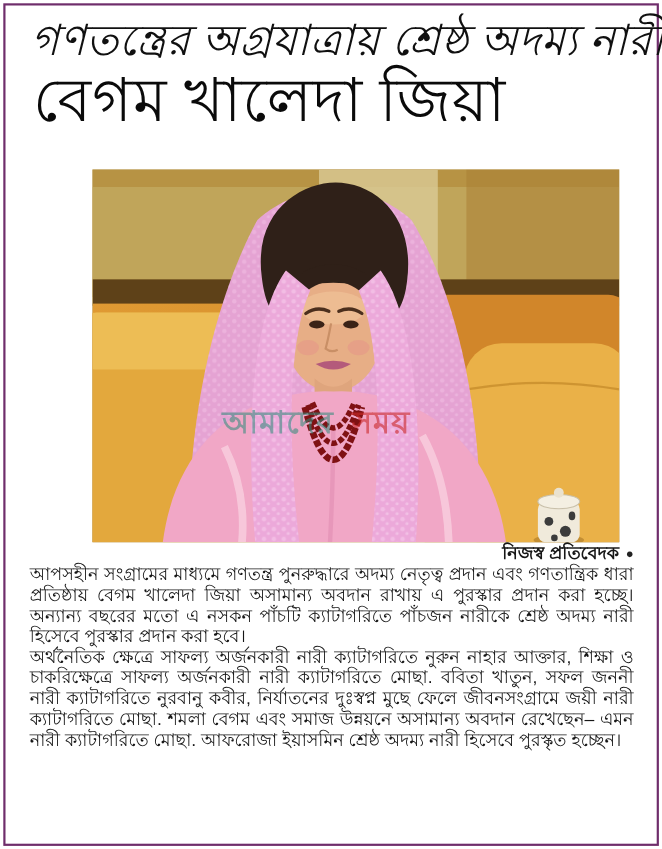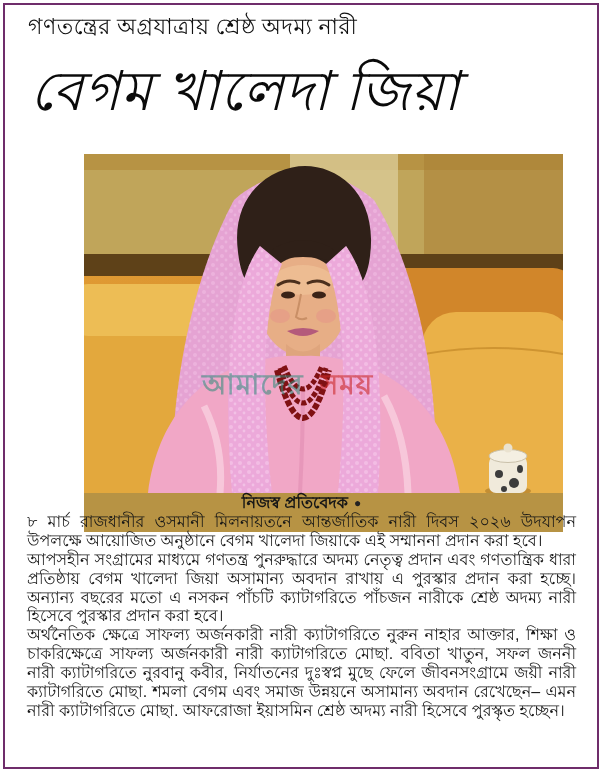--- a/index.html
+++ b/index.html
@@ -11,47 +11,47 @@
     overflow:hidden;
   }
   .page-frame{
     position:absolute;inset:3px;
     border:2px solid #6F2D6B;
     pointer-events:none;
   }
   .kicker{
     position:absolute;left:28px;top:12px;width:545px;
     font-family:"Liberation Serif", serif;
-    font-size:22px;line-height:1.35;
+    font-size:39px;line-height:1.35;
     color:#101010;letter-spacing:0.5px;
     white-space:nowrap;
+    font-style:italic;
   }
   .main-title{
     position:absolute;left:30px;top:58px;width:560px;
     font-family:"Liberation Serif", serif;
     font-size:55px;line-height:1.25;
     color:#0a0a0a;letter-spacing:1px;
     white-space:nowrap;
-    font-style:italic;
   }
   .photo-wrap{
     position:absolute;left:84px;top:154px;
-    width:479px;height:378px;
+    width:479px;height:339px;
     margin:0;overflow:hidden;
     background:#b79344;
   }
   .article{
     position:absolute;left:27px;top:494px;width:549px;
     font-size:16px;line-height:18.9px;
     color:#161616;
     text-align:justify;
   }
   .byline{
     font-weight:bold;
-    text-align:center;
+    text-align:right;
     margin:0 0 1px 0;
   }
   .byline .bullet{
     font-size:12px;
     vertical-align:1px;
     padding-left:6px;
     color:#222;
   }
   .article p{margin:0;}
 </style>
@@ -143,16 +143,15 @@
       <tspan fill="#2E8B7A" opacity="0.55">আমাদের</tspan>
       <tspan dx="8" fill="#CC2A2A" opacity="0.6">সময়</tspan>
     </text>
   </svg>
 </figure>
 
 <div class="article">
   <p class="byline">
     <span>নিজস্ব প্রতিবেদক</span><span class="bullet">●</span>
   </p>
-  <p>৮ মার্চ রাজধানীর ওসমানী মিলনায়তনে আন্তর্জাতিক নারী দিবস ২০২৬ উদযাপন উপলক্ষে আয়োজিত অনুষ্ঠানে বেগম খালেদা জিয়াকে এই সম্মাননা প্রদান করা হবে।</p>
   <p>আপসহীন সংগ্রামের মাধ্যমে গণতন্ত্র পুনরুদ্ধারে অদম্য নেতৃত্ব প্রদান এবং গণতান্ত্রিক ধারা প্রতিষ্ঠায় বেগম খালেদা জিয়া অসামান্য অবদান রাখায় এ পুরস্কার প্রদান করা হচ্ছে। অন্যান্য বছরের মতো এ নসকন পাঁচটি ক্যাটাগরিতে পাঁচজন নারীকে শ্রেষ্ঠ অদম্য নারী হিসেবে পুরস্কার প্রদান করা হবে।</p>
   <p>অর্থনৈতিক ক্ষেত্রে সাফল্য অর্জনকারী নারী ক্যাটাগরিতে নুরুন নাহার আক্তার, শিক্ষা ও চাকরিক্ষেত্রে সাফল্য অর্জনকারী নারী ক্যাটাগরিতে মোছা. ববিতা খাতুন, সফল জননী নারী ক্যাটাগরিতে নুরবানু কবীর, নির্যাতনের দুঃস্বপ্ন মুছে ফেলে জীবনসংগ্রামে জয়ী নারী ক্যাটাগরিতে মোছা. শমলা বেগম এবং সমাজ উন্নয়নে অসামান্য অবদান রেখেছেন– এমন নারী ক্যাটাগরিতে মোছা. আফরোজা ইয়াসমিন শ্রেষ্ঠ অদম্য নারী হিসেবে পুরস্কৃত হচ্ছেন।</p>
 </div>
 
 </body></html>

